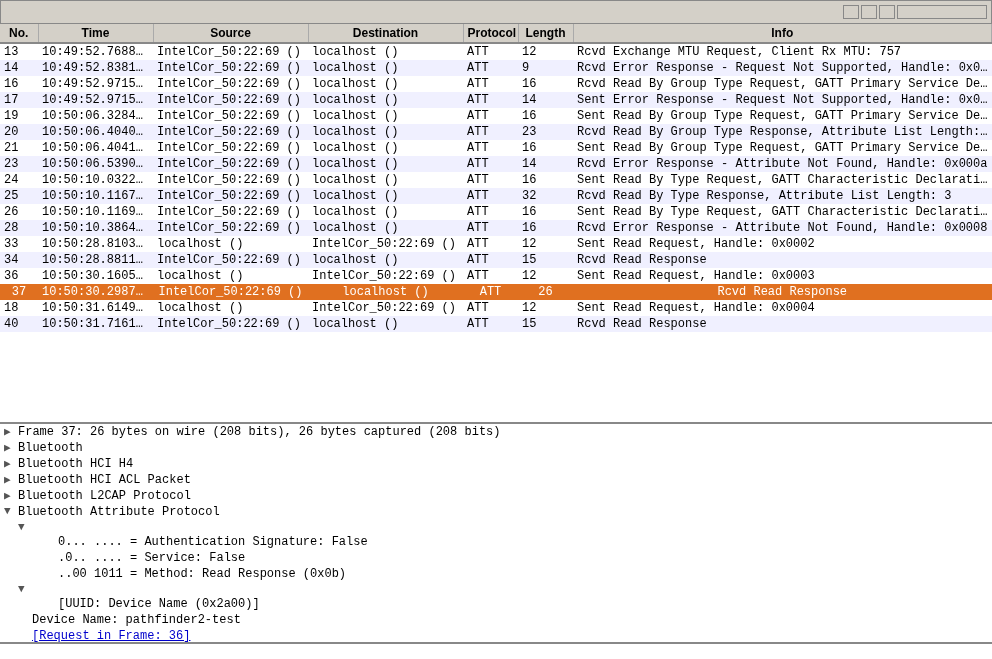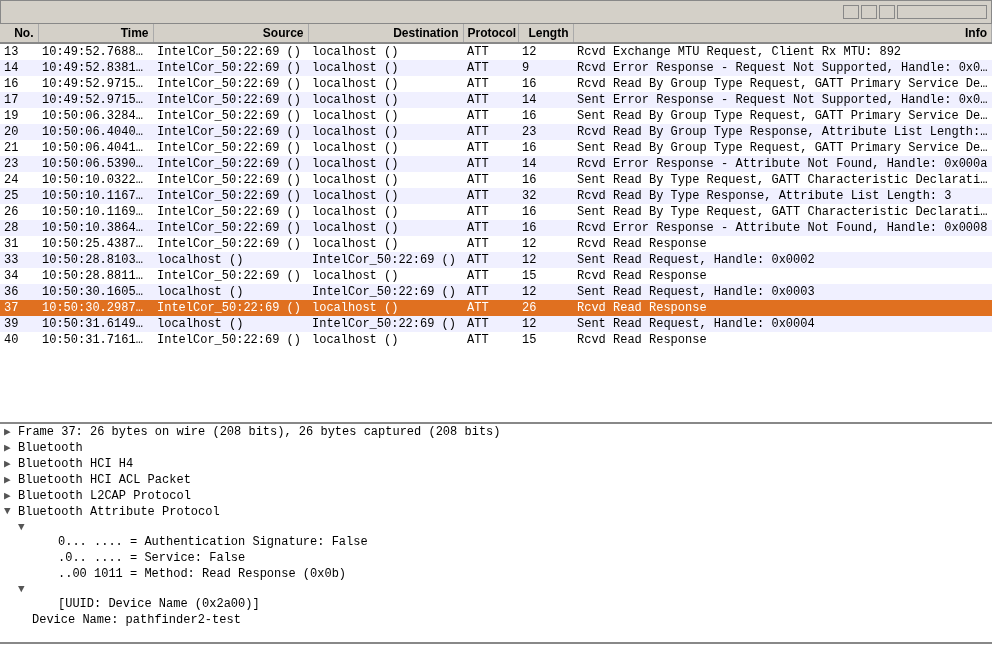--- a/index.html
+++ b/index.html
@@ -52,21 +52,21 @@
       border-collapse: collapse;
       table-layout: fixed;
     }
 
     thead tr {
       background: #d4d0c8;
       border-bottom: 2px solid #888;
     }
 
     th {
-      text-align: right;
+      text-align: center;
       padding: 2px 4px;
       border-right: 1px solid #aaa;
       font-family: Arial, sans-serif;
       font-size: 12px;
       font-weight: bold;
       white-space: nowrap;
       overflow: hidden;
       margin-left: 24px;
     }
 
@@ -81,21 +81,21 @@
     .col-no { width: 38px; }
     .col-time { width: 115px; }
     .col-src { width: 155px; }
     .col-dst { width: 155px; }
     .col-proto { width: 55px; }
     .col-len { width: 55px; }
     .col-info { width: auto; }
 
     tbody tr:nth-child(even) { background: #f0f0ff; }
     tbody tr:nth-child(odd) { background: #ffffff; }
-    tbody tr.selected { background: #e07020 !important; color: #fff; }
+    tbody tr.selected { background: #e07020 !important; color: #fff; text-align: center; }
 
     
     .detail-pane {
       height: 220px;
       overflow-y: auto;
       overflow-x: hidden;
       border-bottom: 2px solid #888;
       background: #fff;
       flex-shrink: 0;
     }
@@ -146,21 +146,21 @@
       </tr>
     </thead>
     <tbody id="packet-tbody">
     <tr>
     <td class="col-no">13</td>
     <td class="col-time">10:49:52.768852</td>
     <td class="col-src">IntelCor_50:22:69 ()</td>
     <td class="col-dst">localhost ()</td>
     <td class="col-proto">ATT</td>
     <td class="col-len">12</td>
-    <td class="col-info">Rcvd Exchange MTU Request, Client Rx MTU: 892</td>
+    <td class="col-info">Rcvd Exchange MTU Request, Client Rx MTU: 757</td>
   </tr>
         <tr>
     <td class="col-no">14</td>
     <td class="col-time">10:49:52.838128</td>
     <td class="col-src">IntelCor_50:22:69 ()</td>
     <td class="col-dst">localhost ()</td>
     <td class="col-proto">ATT</td>
     <td class="col-len">9</td>
     <td class="col-info">Rcvd Error Response - Request Not Supported, Handle: 0x0000</td>
   </tr>
@@ -246,29 +246,20 @@
     <td class="col-info">Sent Read By Type Request, GATT Characteristic Declaration, H...</td>
   </tr>
         <tr>
     <td class="col-no">28</td>
     <td class="col-time">10:50:10.386453</td>
     <td class="col-src">IntelCor_50:22:69 ()</td>
     <td class="col-dst">localhost ()</td>
     <td class="col-proto">ATT</td>
     <td class="col-len">16</td>
     <td class="col-info">Rcvd Error Response - Attribute Not Found, Handle: 0x0008</td>
-  </tr>
-        <tr>
-    <td class="col-no">31</td>
-    <td class="col-time">10:50:25.438799</td>
-    <td class="col-src">IntelCor_50:22:69 ()</td>
-    <td class="col-dst">localhost ()</td>
-    <td class="col-proto">ATT</td>
-    <td class="col-len">12</td>
-    <td class="col-info">Rcvd Read Response</td>
   </tr>
         <tr>
     <td class="col-no">33</td>
     <td class="col-time">10:50:28.810356</td>
     <td class="col-src">localhost ()</td>
     <td class="col-dst">IntelCor_50:22:69 ()</td>
     <td class="col-proto">ATT</td>
     <td class="col-len">12</td>
     <td class="col-info">Sent Read Request, Handle: 0x0002</td>
   </tr>
@@ -293,21 +284,21 @@
         <tr class="selected">
     <td class="col-no">37</td>
     <td class="col-time">10:50:30.298780</td>
     <td class="col-src">IntelCor_50:22:69 ()</td>
     <td class="col-dst">localhost ()</td>
     <td class="col-proto">ATT</td>
     <td class="col-len">26</td>
     <td class="col-info">Rcvd Read Response</td>
   </tr>
         <tr>
-    <td class="col-no">39</td>
+    <td class="col-no">18</td>
     <td class="col-time">10:50:31.614916</td>
     <td class="col-src">localhost ()</td>
     <td class="col-dst">IntelCor_50:22:69 ()</td>
     <td class="col-proto">ATT</td>
     <td class="col-len">12</td>
     <td class="col-info">Sent Read Request, Handle: 0x0004</td>
   </tr>
         <tr>
     <td class="col-no">40</td>
     <td class="col-time">10:50:31.716151</td>
@@ -365,13 +356,17 @@
       <span class="detail-expand">▼</span>
     </div>
     <div class="detail-item indent2">
       <span class="detail-expand"></span>
       <span>[UUID: Device Name (0x2a00)]</span>
     </div>
     <div class="detail-item indent1">
       <span class="detail-expand"></span>
       <span>Device Name: pathfinder2-test</span>
     </div>
+    <div class="detail-item indent1">
+      <span class="detail-expand"></span>
+      <span class="link-text">[Request in Frame: 36]</span>
+    </div>
   </div>
 
 </body></html>

